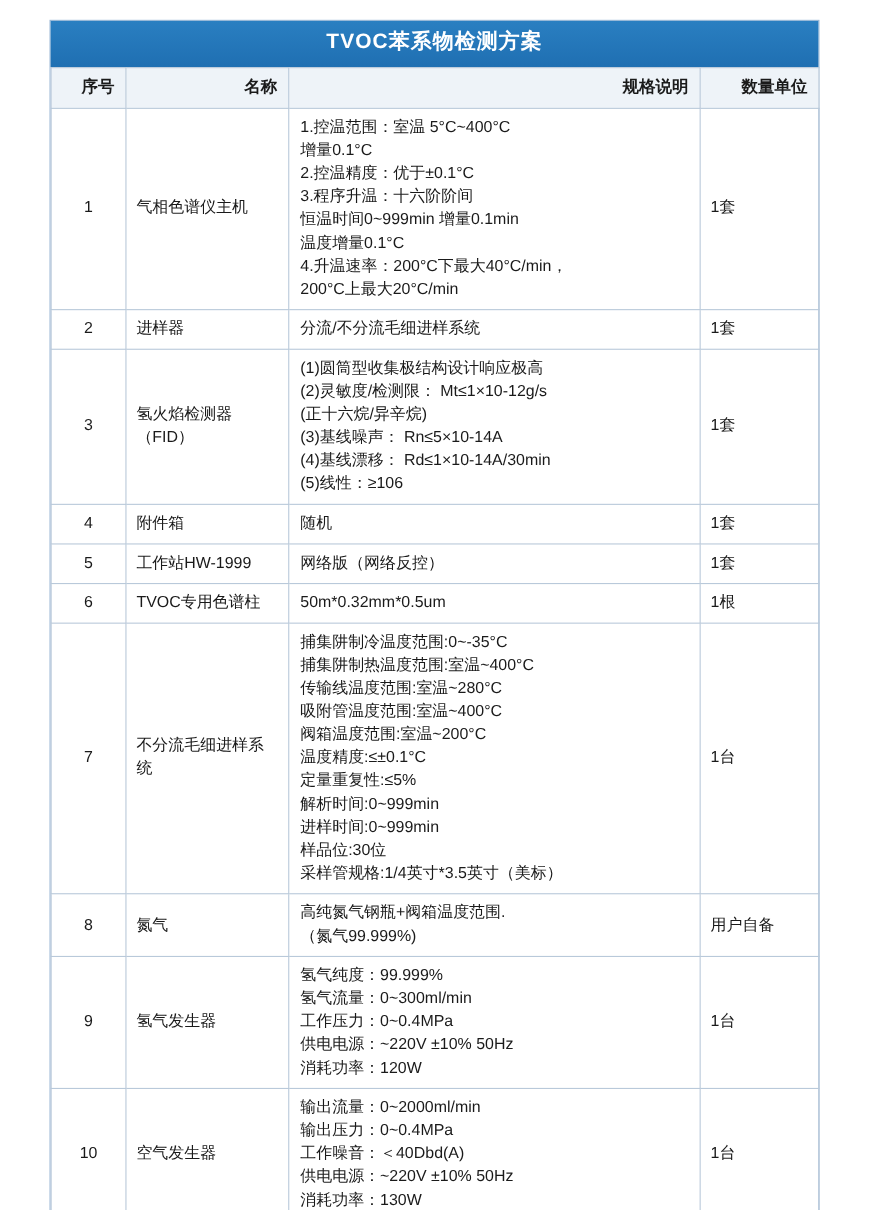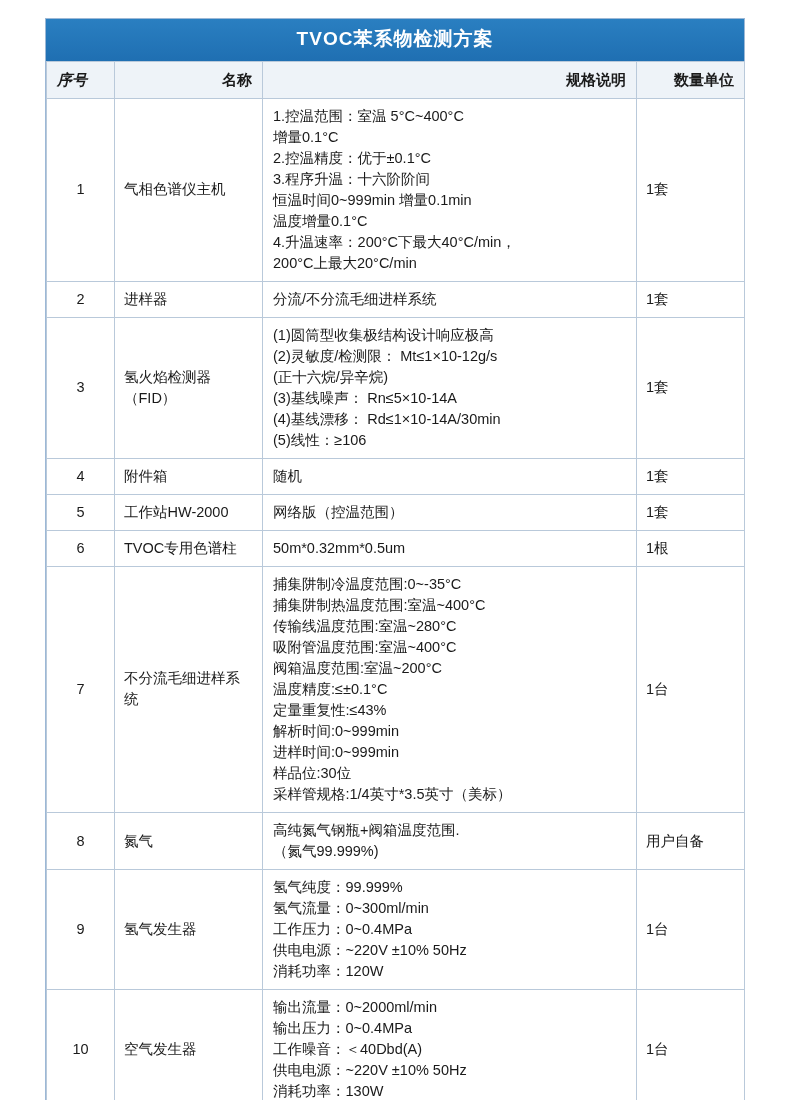--- a/index.html
+++ b/index.html
@@ -53,22 +53,21 @@
     line-height: 1.45;
   }
   table.spec thead th {
     background: #eef3f8;
     font-weight: bold;
     text-align: right;
     padding: 7px 10px;
     font-size: 15px;
   }
   table.spec thead th.idx {
-    text-align: left;
-    font-style: italic;
+    text-align: right;
   }
   td.idx {
     text-align: center;
     padding: 6px 4px;
   }
   td.name {
     padding: 6px 9px;
   }
   td.spec-cell {
     padding: 7px 10px;
@@ -133,40 +132,40 @@
           <td class="qty">1套</td>
         </tr>
         <tr>
           <td class="idx">4</td>
           <td class="name">附件箱</td>
           <td class="spec-cell multi">随机</td>
           <td class="qty">1套</td>
         </tr>
         <tr>
           <td class="idx">5</td>
-          <td class="name">工作站HW-2000</td>
-          <td class="spec-cell multi">网络版（控温范围）</td>
+          <td class="name">工作站HW-1999</td>
+          <td class="spec-cell multi">网络版（网络反控）</td>
           <td class="qty">1套</td>
         </tr>
         <tr>
           <td class="idx">6</td>
           <td class="name">TVOC专用色谱柱</td>
           <td class="spec-cell multi">50m*0.32mm*0.5um</td>
           <td class="qty">1根</td>
         </tr>
         <tr>
           <td class="idx">7</td>
           <td class="name">不分流毛细进样系统</td>
           <td class="spec-cell multi">捕集阱制冷温度范围:0~-35°C
 捕集阱制热温度范围:室温~400°C
 传输线温度范围:室温~280°C
 吸附管温度范围:室温~400°C
 阀箱温度范围:室温~200°C
 温度精度:≤±0.1°C
-定量重复性:≤43%
+定量重复性:≤5%
 解析时间:0~999min
 进样时间:0~999min
 样品位:30位
 采样管规格:1/4英寸*3.5英寸（美标）</td>
           <td class="qty">1台</td>
         </tr>
         <tr>
           <td class="idx">8</td>
           <td class="name">氮气</td>
           <td class="spec-cell multi">高纯氮气钢瓶+阀箱温度范围.

